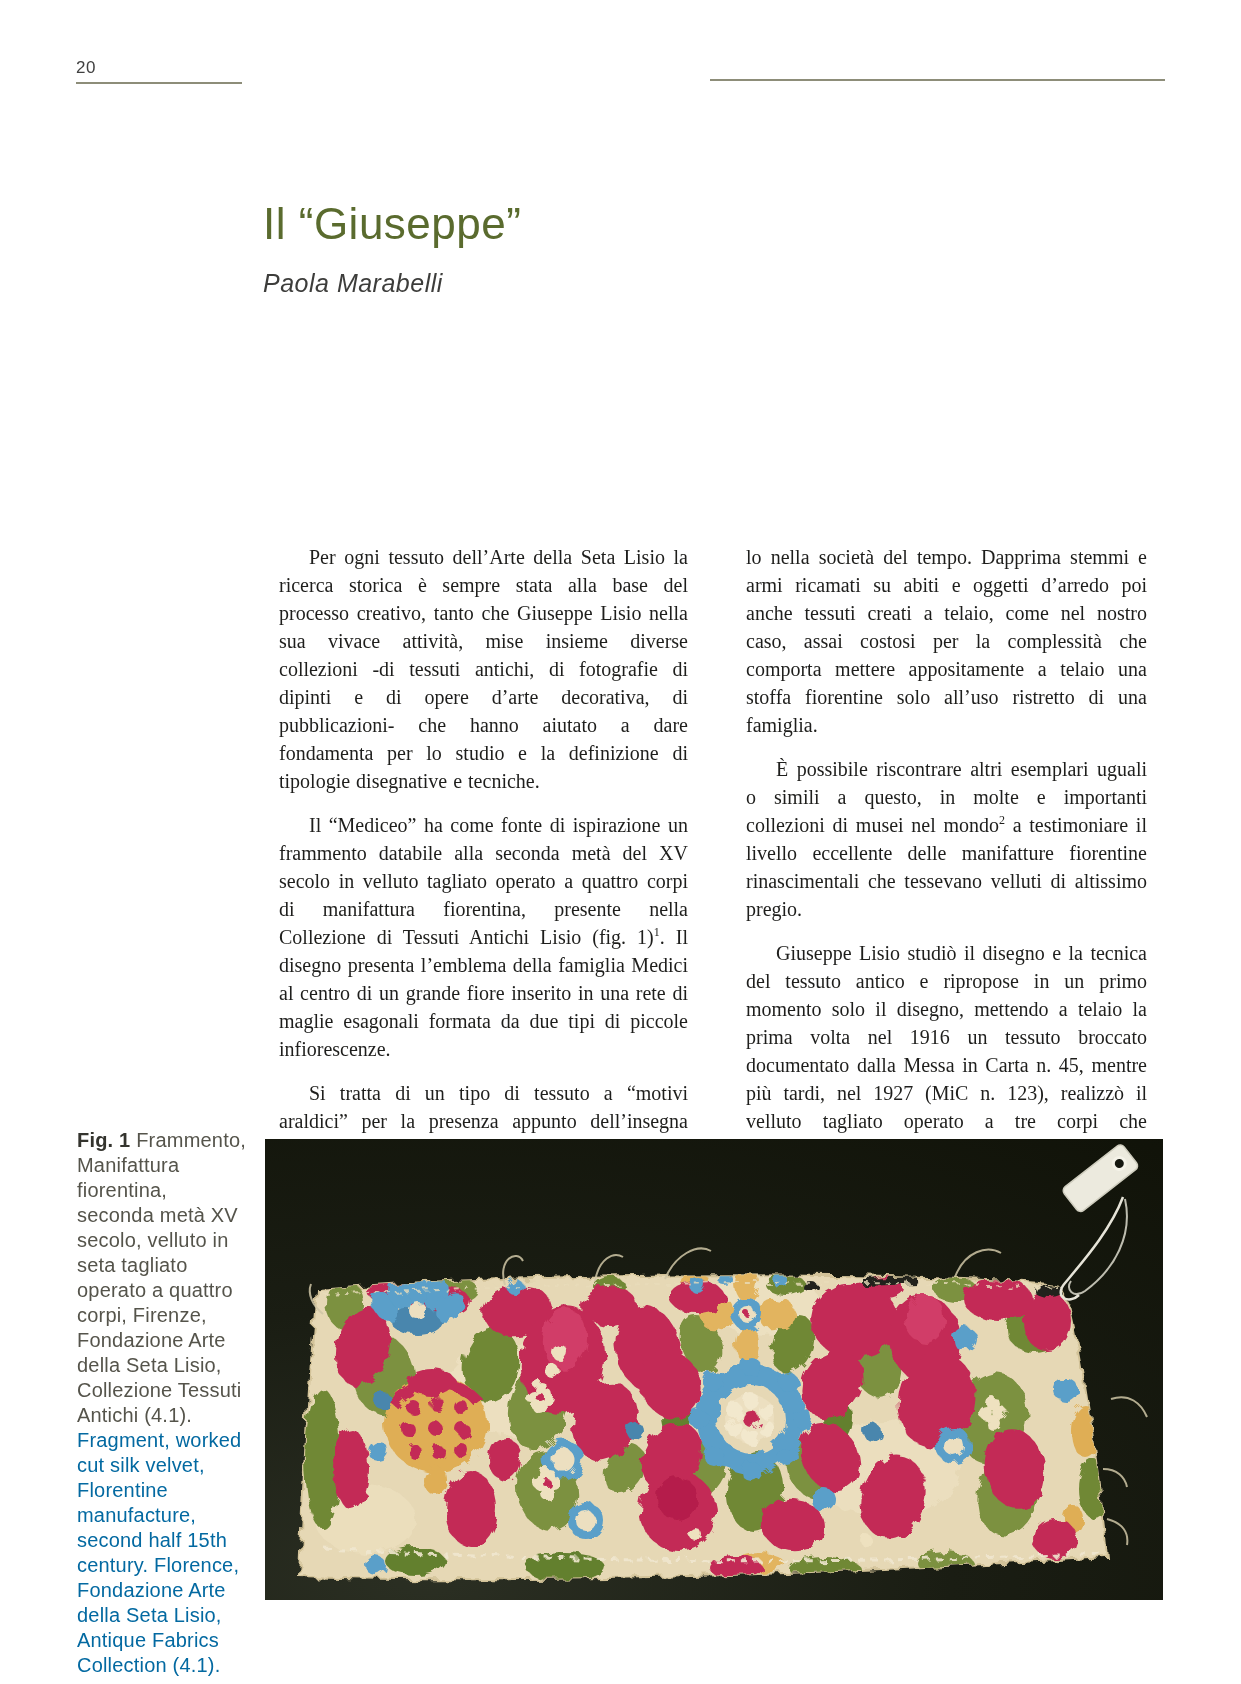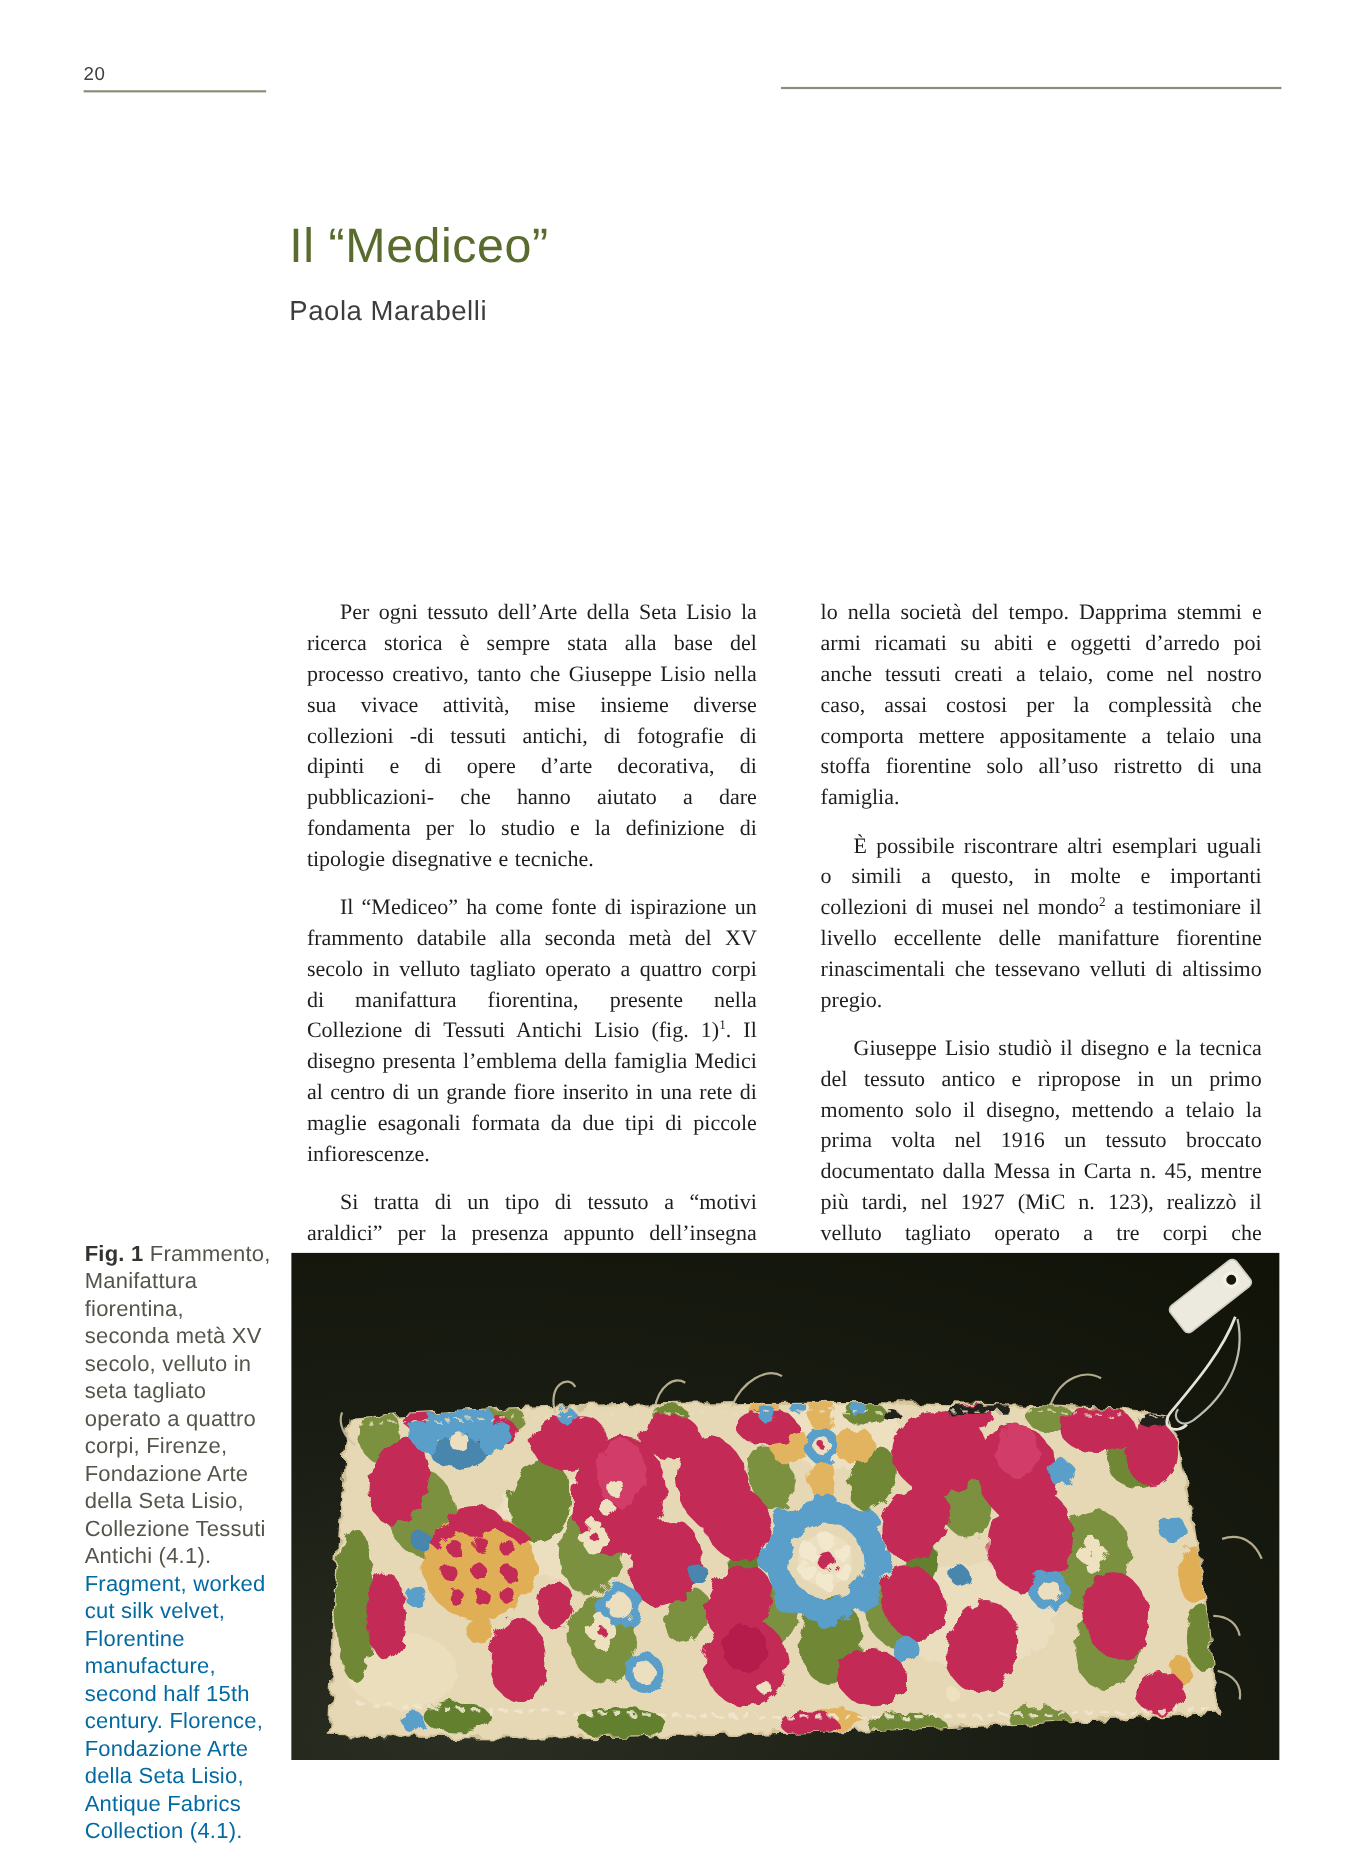--- a/index.html
+++ b/index.html
@@ -29,21 +29,21 @@
   
   .article-title{
     position:absolute;left:263px;top:200px;
     font-family:"Liberation Sans", sans-serif;
     font-size:44px;line-height:1.1;
     color:#5a6b2e;letter-spacing:.5px;
   }
   .article-author{
     position:absolute;left:263px;top:269px;
     font-family:"Liberation Sans", sans-serif;
-    font-size:25px;color:#3d3d3b;letter-spacing:.5px;
+    font-style:italic;font-size:25px;color:#3d3d3b;letter-spacing:.5px;
   }
   
   .col{
     position:absolute;top:527px;
     font-size:20px;line-height:28px;color:#1e1e1c;
     text-align:justify;word-spacing:1px;
     height:612px;overflow:hidden;
   }
   .col-left{left:263px;width:441px;}
   .col-right{left:730px;width:433px;}
@@ -68,21 +68,21 @@
 </style>
 </head>
 <body>
 
 <div class="page">
 
   <div class="page-number">20</div>
   <div class="rule rule-left"></div>
   <div class="rule rule-right"></div>
 
-  <h1 class="article-title" style="margin:0;font-weight:normal;">Il “Mediceo”</h1>
+  <h1 class="article-title" style="margin:0;font-weight:normal;">Il “Giuseppe”</h1>
   <div class="article-author">Paola Marabelli</div>
 
   <div class="col col-left">
       <p class="indent"><span>Per ogni tessuto dell’Arte della Seta Lisio la ricerca storica è sempre stata alla base del processo creativo, tanto che Giuseppe Lisio nella sua vivace attività, mise insieme diverse collezioni -di tessuti antichi, di fotografie di dipinti e di opere d’arte decorativa, di pubblicazioni- che hanno aiutato a dare fondamenta per lo studio e la definizione di tipologie disegnative e tecniche.</span></p>
       <p class="indent"><span>Il “Mediceo” ha come fonte di ispirazione un frammento databile alla seconda metà del XV secolo in velluto tagliato operato a quattro corpi di manifattura fiorentina, presente nella Collezione di Tessuti Antichi Lisio (fig. 1)</span><sup>1</sup><span>. Il disegno presenta l’emblema della famiglia Medici al centro di un grande fiore inserito in una rete di maglie esagonali formata da due tipi di piccole infiorescenze.</span></p>
       <p class="indent"><span>Si tratta di un tipo di tessuto a “motivi araldici” per la presenza appunto dell’insegna della famiglia fiorentina, molto diffusi a partire dal Quattrocento quando, affermandosi le Signorie, nasce la necessità di attestare attraverso stemmi, imprese o motti, il potere e il ruo-</span></p>
     </div>
   <div class="col col-right">
       <p class=""><span>lo nella società del tempo. Dapprima stemmi e armi ricamati su abiti e oggetti d’arredo poi anche tessuti creati a telaio, come nel nostro caso, assai costosi per la complessità che comporta mettere appositamente a telaio una stoffa fiorentine solo all’uso ristretto di una famiglia.</span></p>
       <p class="indent"><span>È possibile riscontrare altri esemplari uguali o simili a questo, in molte e importanti collezioni di musei nel mondo</span><sup>2</sup><span> a testimoniare il livello eccellente delle manifatture fiorentine rinascimentali che tessevano velluti di altissimo pregio.</span></p>

